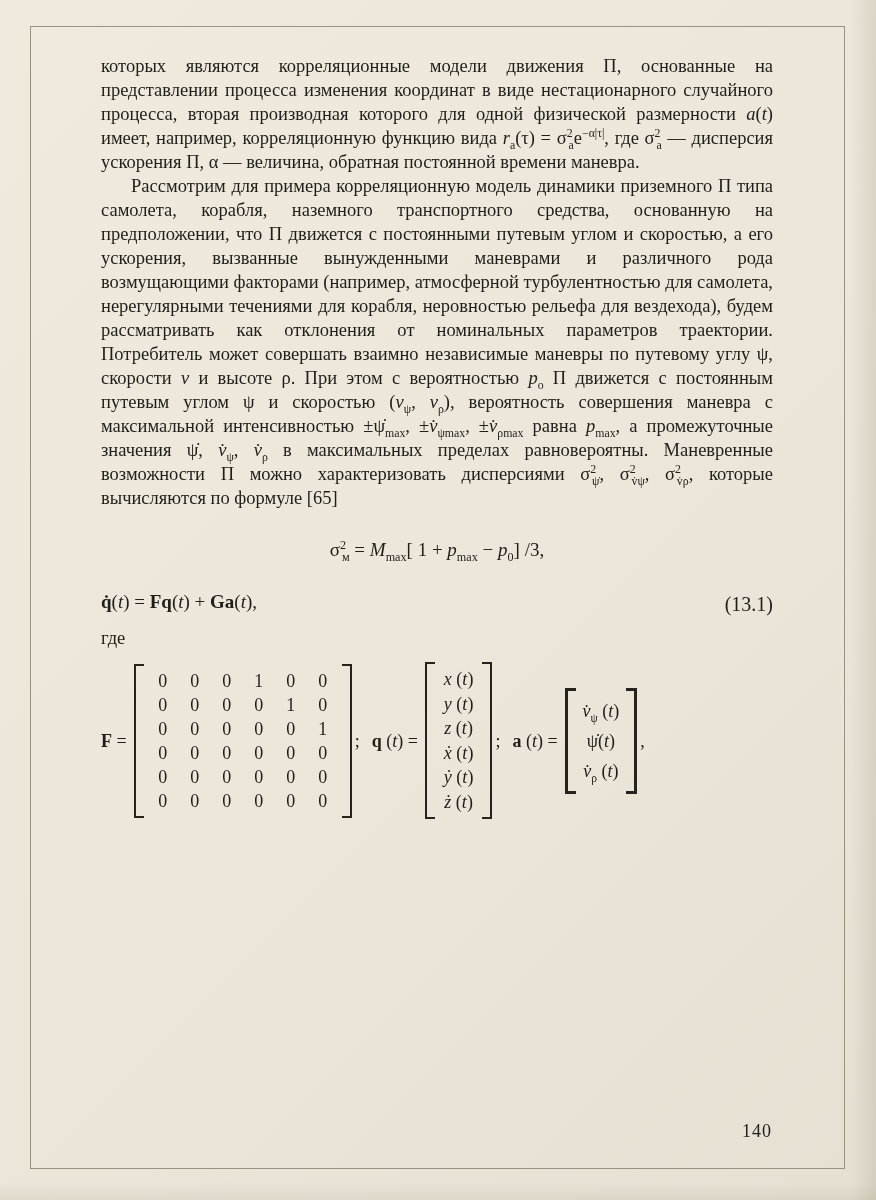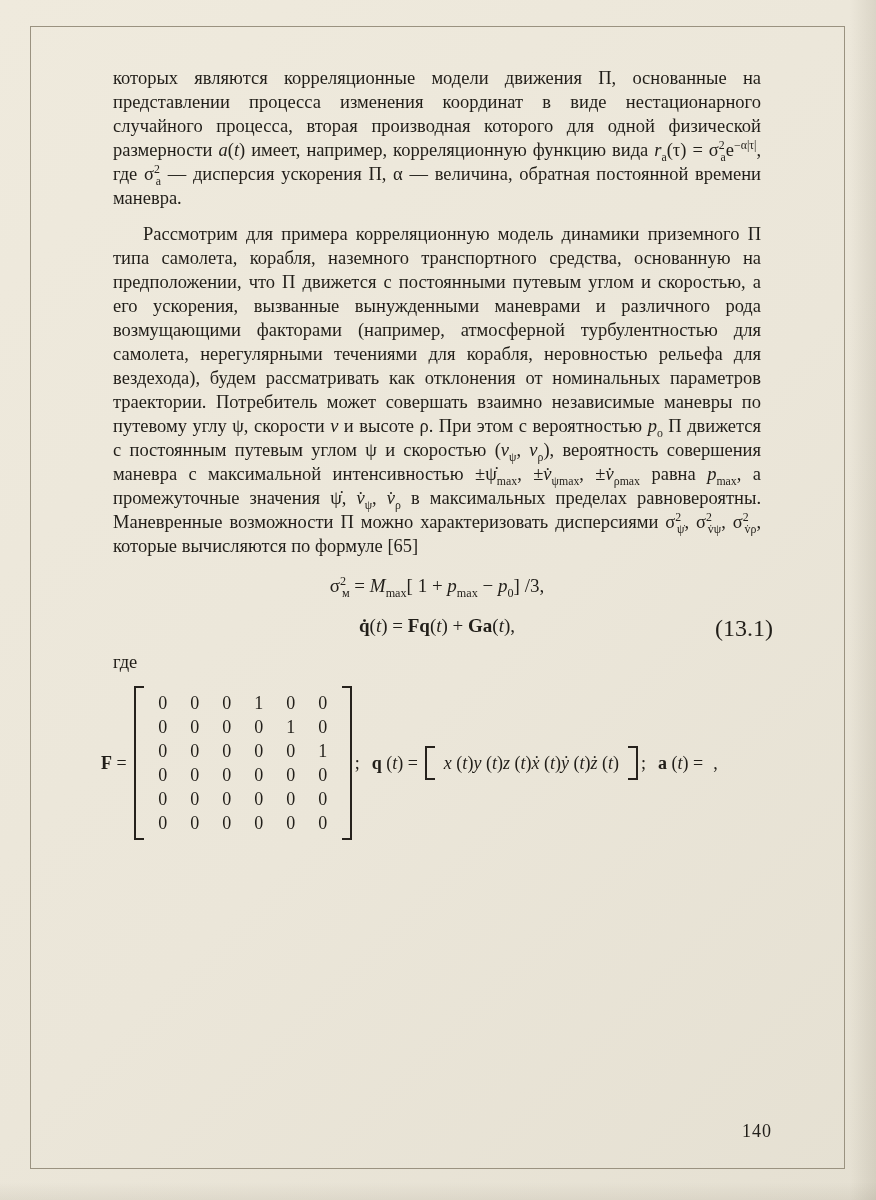--- a/index.html
+++ b/index.html
@@ -8,44 +8,44 @@
     background:#ebe6d9;
     font-family:"Liberation Serif","DejaVu Serif",serif;
     color:#211e19;
   }
   .page{position:absolute;inset:0;background:linear-gradient(135deg,#efeadd 0%,#ebe6d9 55%,#e5e0d2 100%)}
   .frame{position:absolute;left:30px;top:26px;width:813px;height:1141px;border:1px solid #9a9280;pointer-events:none}
   .edge-shadow{position:absolute;top:0;right:0;width:26px;height:100%;background:linear-gradient(to right,rgba(90,80,60,0),rgba(90,80,60,0.12))}
   .bottom-shadow{position:absolute;left:0;bottom:0;width:100%;height:18px;background:linear-gradient(to bottom,rgba(90,80,60,0),rgba(90,80,60,0.08))}
 
   .text-block{position:absolute;left:101px;top:54px;width:672px;font-size:18.5px;line-height:24px;text-align:justify}
-  p{margin:12px}
+  p{margin:0}
   .indent{text-indent:30px}
   i{font-style:italic}
   b{font-weight:bold}
   sup,sub{font-size:64%;line-height:0}
   sup{vertical-align:super}
   sub{vertical-align:sub}
   sup + sub{margin-left:-0.35em}
 
-  .formula{text-align:center;text-indent:0;margin:16px 0;font-size:19px}
-  .eq-row{position:relative;text-align:center;margin:12px 0;font-size:19px}
-  .eq-num{position:absolute;right:0;top:2px;font-size:24px}
+  .formula{text-align:center;text-indent:0;margin:28px 0;font-size:19px}
+  .eq-row{position:relative;margin:12px 0;font-size:19px}
+  .eq-num{position:absolute;right:0;top:2px;font-size:20px}
 
   .matrix-row{display:flex;align-items:center;margin:12px 0;font-size:18px;text-align:left}
   .lbl{margin-right:7px;white-space:nowrap}
   .sep{margin:0 12px 0 3px}
   .br-group{display:flex;align-items:stretch}
   .bracket{width:8px;flex:0 0 8px}
   .bracket.left{border-left:2px solid #26221d;border-top:2px solid #26221d;border-bottom:2px solid #26221d}
   .bracket.right{border-right:2px solid #26221d;border-top:2px solid #26221d;border-bottom:2px solid #26221d}
   .bracket.thick.left{border-left-width:3px;border-top-width:3px;border-bottom-width:3px}
   .bracket.thick.right{border-right-width:3px;border-top-width:3px;border-bottom-width:3px}
   .mat{display:grid;grid-template-columns:repeat(6,32px);padding:5px 3px;line-height:24px;text-align:center}
-  .vec{display:flex;justify-content:space-between;padding:5px 9px;line-height:24.5px;text-align:center;white-space:nowrap}
+  .vec{display:flex;flex-direction:column;justify-content:space-between;padding:5px 9px;line-height:24.5px;text-align:center;white-space:nowrap}
   .avec{padding:8px 7px;line-height:30px}
 
   .gpara{margin-top:14px}
   .pagenum{position:absolute;right:104px;bottom:58px;font-size:18px;letter-spacing:1px}
 </style>
 </head>
 <body>
 
 <div class="page">
   <div class="frame"></div>
@@ -124,20 +124,29 @@
             <span><i>z</i> (<i>t</i>)</span>
             <span><i>ẋ</i> (<i>t</i>)</span>
             <span><i>ẏ</i> (<i>t</i>)</span>
             <span><i>ż</i> (<i>t</i>)</span>
           </div>
         <div class="bracket right"></div>
       </div>
       <span class="sep">;</span>
 
       <span class="lbl"><b>a</b> (<i>t</i>) =</span>
+      <div class="br-group">
+        <div class="bracket thick left"></div>
+        <div class="vec avec">
+            <span><i>v̇</i><sub>ψ</sub> (<i>t</i>)</span>
+            <span>ψ̇(<i>t</i>)</span>
+            <span><i>v̇</i><sub>ρ</sub> (<i>t</i>)</span>
+          </div>
+        <div class="bracket thick right"></div>
+      </div>
       <span class="sep">,</span>
     </div>
 
 
 
   </div>
 
   <div class="pagenum">140</div>
 </div>
 

